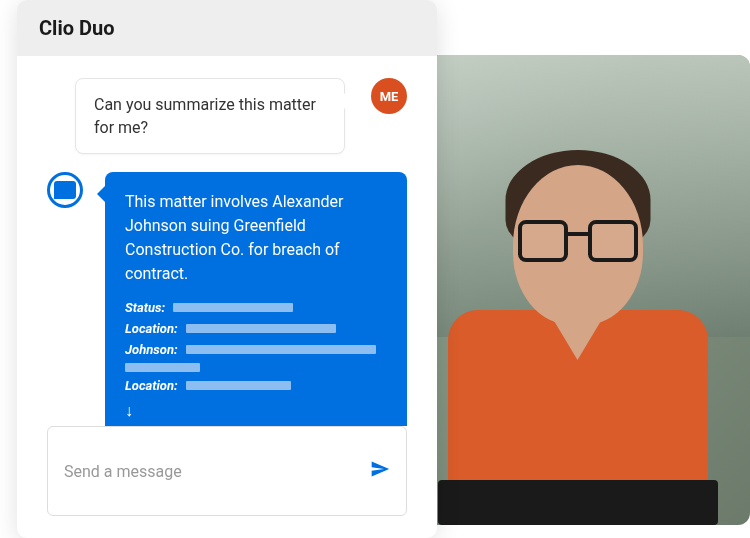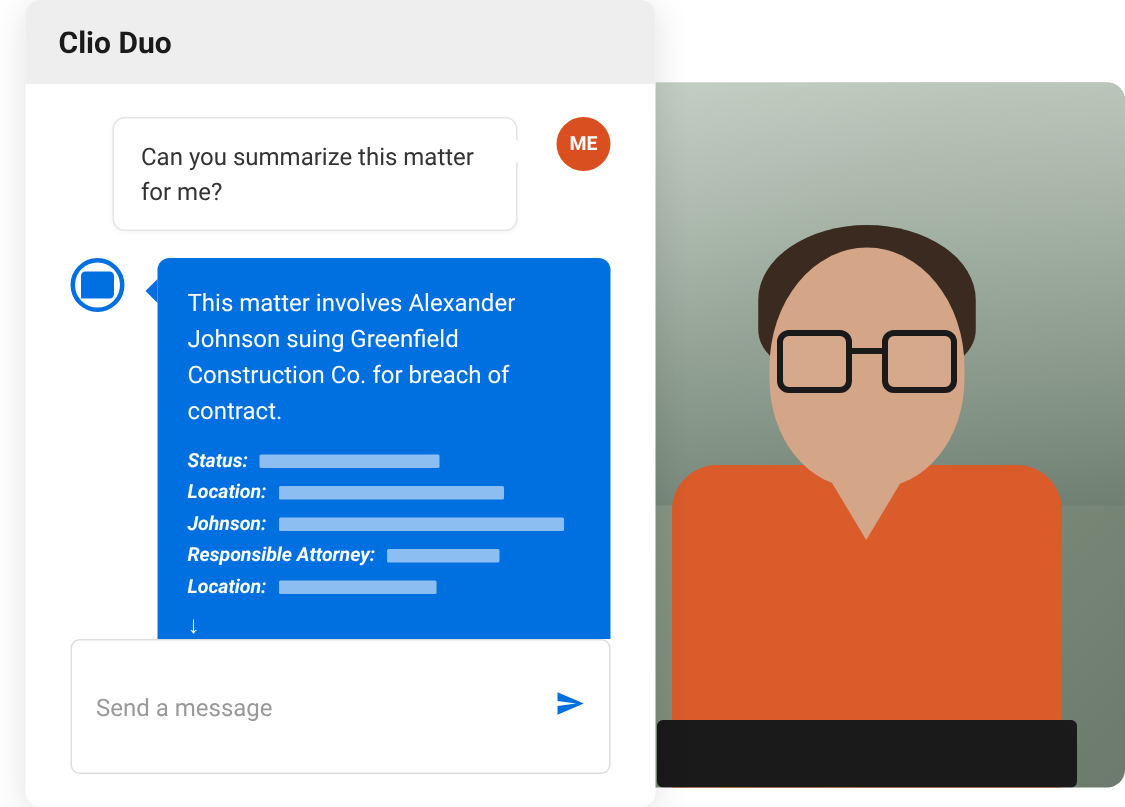--- a/index.html
+++ b/index.html
@@ -324,21 +324,20 @@
             </div>
             <div class="detail-row">
               <span class="detail-label">Location:</span>
               <span class="detail-bar" style="width: 150px;"></span>
             </div>
             <div class="detail-row">
               <span class="detail-label">Johnson:</span>
               <span class="detail-bar" style="width: 190px;"></span>
             </div>
             <div class="detail-row">
-              <span class="detail-label">Responsible Attorney:</span>
               <span class="detail-bar" style="width: 75px;"></span>
             </div>
             <div class="detail-row">
               <span class="detail-label">Location:</span>
               <span class="detail-bar" style="width: 105px;"></span>
             </div>
           </div>
         <div class="expand-arrow">↓</div>
       </div>
     </div>

